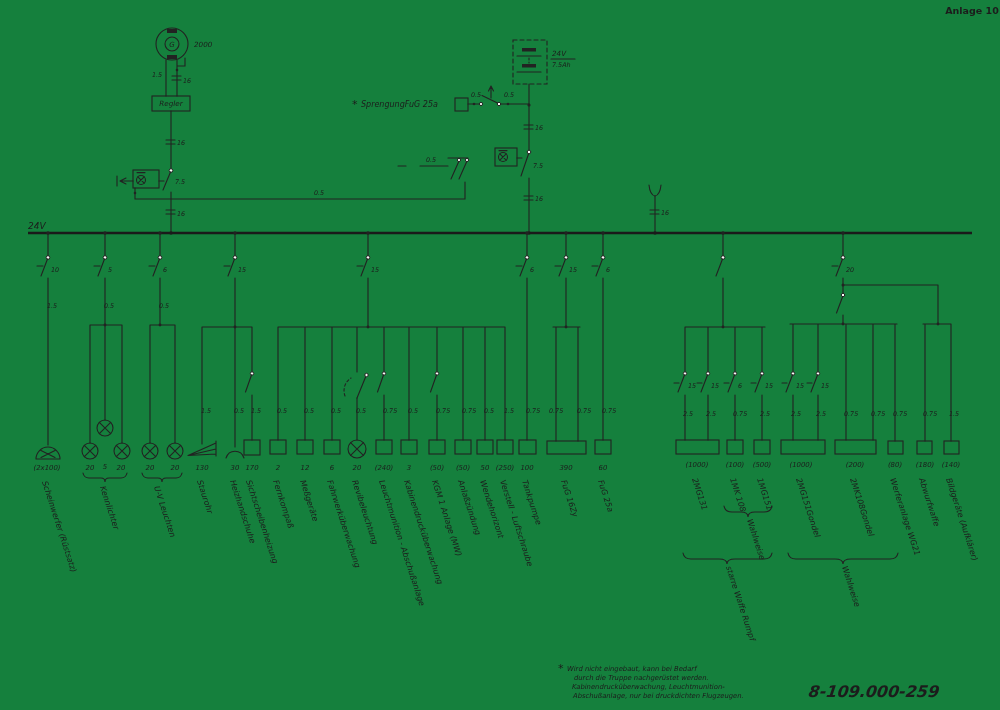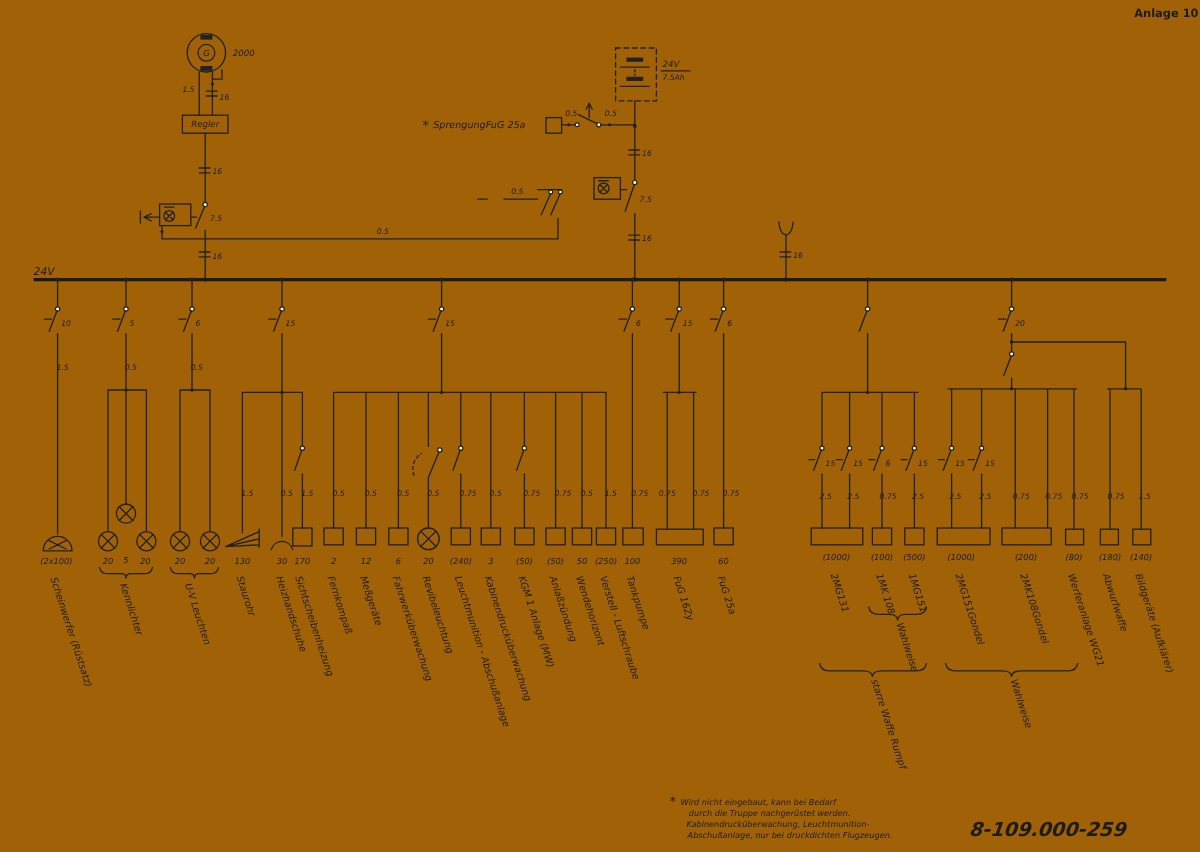--- a/index.html
+++ b/index.html
@@ -1,16 +1,16 @@
 <!DOCTYPE html>
 <html><head>
 <meta charset="utf-8">
 <style>
   html,body{margin:0;padding:0;background:#e8e8e4;}
-  .page{position:relative;width:1000px;height:710px;background:#a16207;overflow:hidden;
+  .page{position:relative;width:1000px;height:710px;background:#15803d;overflow:hidden;
         font-family:"DejaVu Sans",sans-serif;}
   svg{position:absolute;left:0;top:0;}
   svg *{vector-effect:none;}
   .wire,.sym{stroke:#222;fill:none;stroke-width:1.1;stroke-linecap:round;}
   .thick{stroke:#1a1a1a;stroke-width:2.6;}
   .dash{stroke-dasharray:4,3;}
   .dot{fill:#222;stroke:none;}
   .pivot{fill:#fbfbf8;stroke:#222;stroke-width:1;}
   text{fill:#1c1c1c;stroke:none;font-style:italic;font-family:"DejaVu Sans",sans-serif;}
   .g{font-size:6.4px;}

